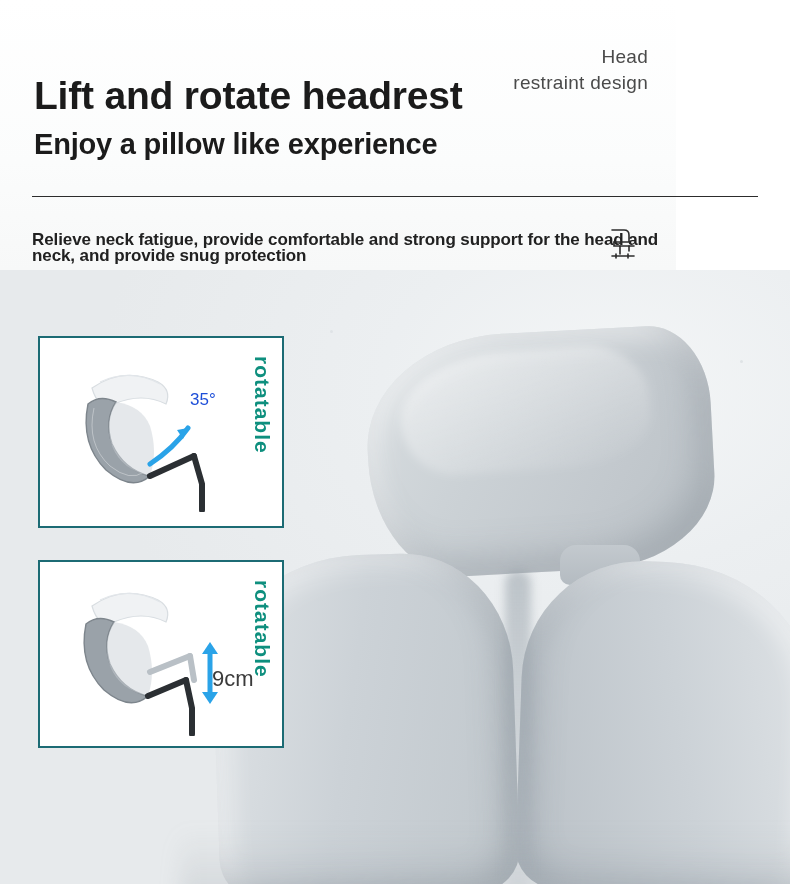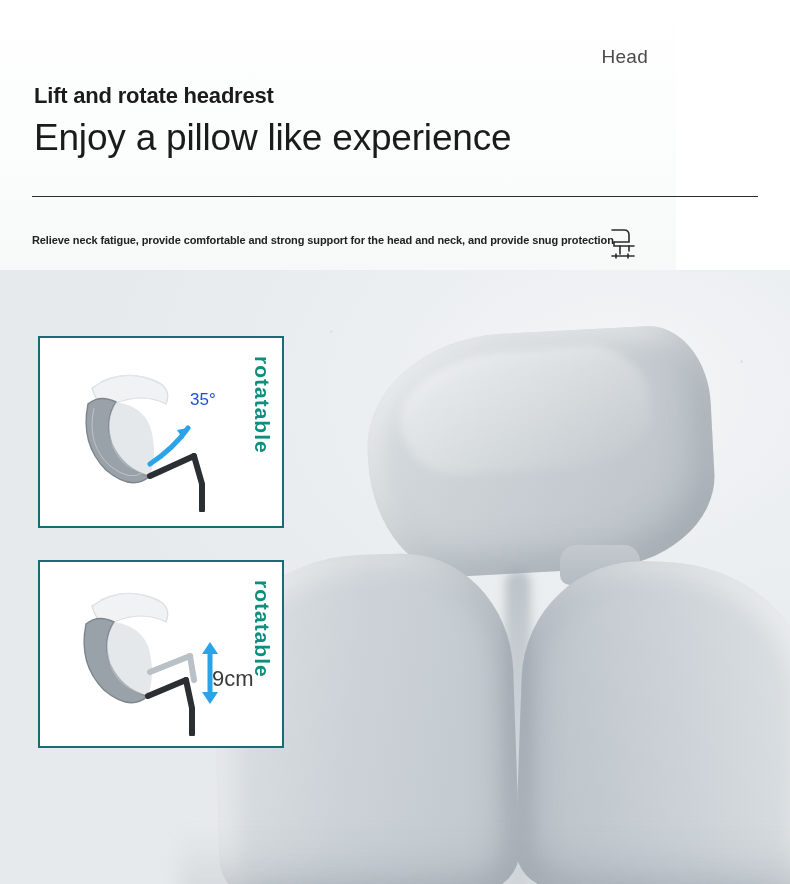--- a/index.html
+++ b/index.html
@@ -38,50 +38,50 @@
     letter-spacing: .3px;
   }
   .corner-label div { white-space: nowrap; }
 
   .title-block {
     position: absolute;
     left: 34px;
     top: 76px;
   }
   .title-1 {
-    font-size: 22px;
+    font-size: 39px;
     font-weight: 700;
     color: #1b1b1b;
     letter-spacing: -0.2px;
     line-height: 40px;
   }
   .title-2 {
-    font-size: 37px;
-    font-weight: 400;
+    font-size: 29px;
+    font-weight: 700;
     color: #1b1b1b;
     letter-spacing: -0.2px;
     line-height: 40px;
-    margin-top: 2px;
+    margin-top: 8px;
   }
 
   .rule {
     position: absolute;
     left: 32px;
     top: 196px;
     width: 726px;
     height: 1px;
     background: #2c2c2c;
   }
 
   .subtitle {
     position: absolute;
     left: 32px;
     top: 232px;
     width: 660px;
-    font-size: 11px;
+    font-size: 17px;
     font-weight: 700;
     color: #212121;
     line-height: 16px;
     letter-spacing: -0.1px;
   }
 
   .chair-icon {
     position: absolute;
     right: 32px;
     top: 224px;
@@ -228,20 +228,21 @@
 </style>
 </head>
 <body>
 
 <div class="page">
 
   <div class="header">
 
     <div class="corner-label">
       <div>Head</div>
+      <div>restraint design</div>
     </div>
 
     <div class="title-block">
       <div class="title-1">Lift and rotate headrest</div>
       <div class="title-2">Enjoy a pillow like experience</div>
     </div>
 
     <div class="rule"></div>
 
     <div class="subtitle">Relieve neck fatigue, provide comfortable and strong support for the head and neck, and provide snug protection</div>

